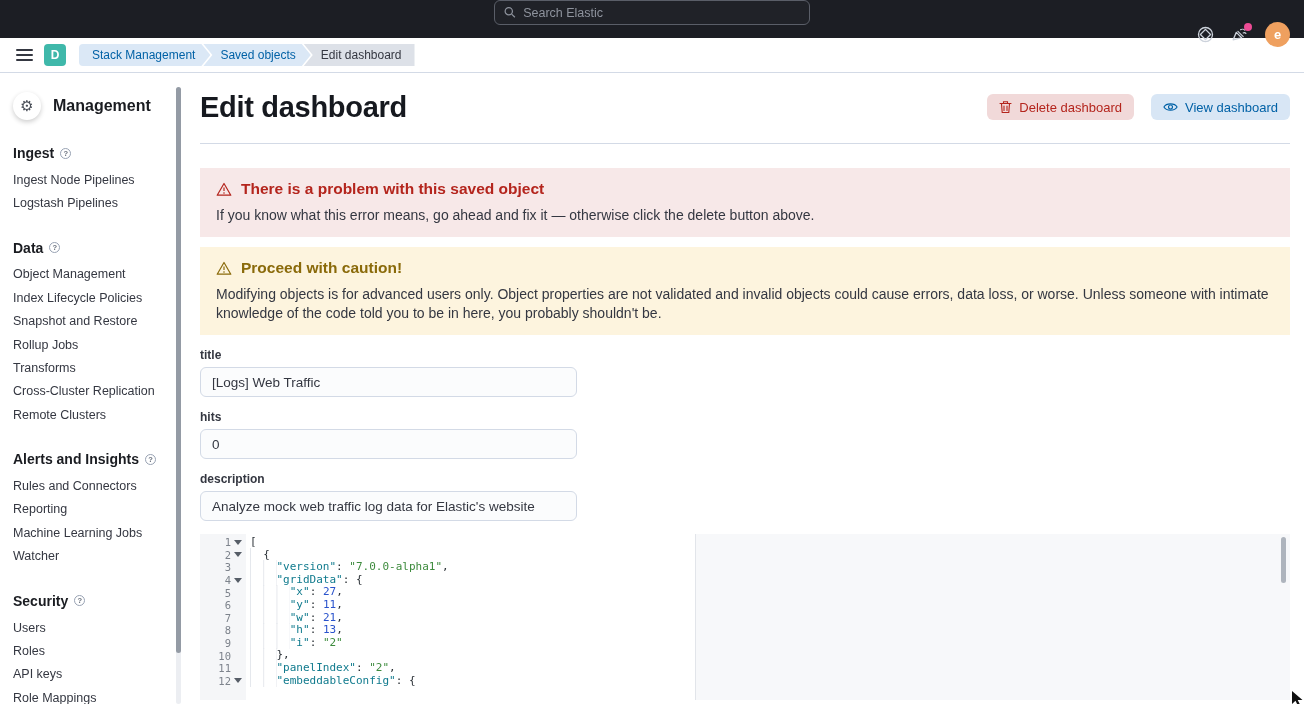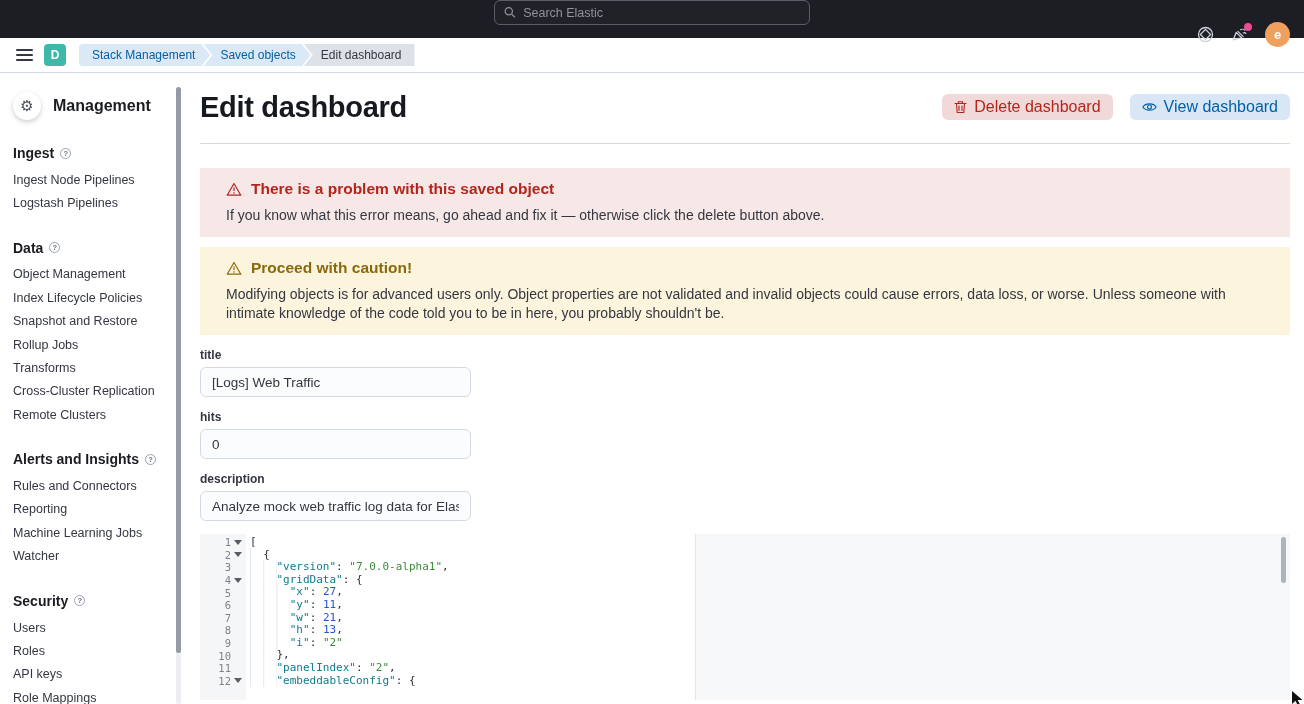--- a/index.html
+++ b/index.html
@@ -62,38 +62,38 @@
   .q-badge { width:11px; height:11px; border-radius:50%; border:1px solid #98a2b3;
     color:#69707d; font-size:7.5px; font-weight:700; display:flex; align-items:center;
     justify-content:center; }
   .side-item { font-size:12.5px; color:#343741; padding:4.7px 0; cursor:pointer; white-space:nowrap; }
 
   
   .main { flex:1; padding:18px 14px 0 10px; overflow:hidden; }
   .page-head { display:flex; align-items:center; justify-content:space-between; }
   .page-title { font-size:29px; font-weight:700; color:#16191f; letter-spacing:-.3px; line-height:32px; }
   .head-actions { display:flex; gap:17px; }
-  .btn { height:26px; border:none; border-radius:6px; font-size:16px; font-weight:500;
+  .btn { height:26px; border:none; border-radius:6px; font-size:13px; font-weight:500;
     display:inline-flex; align-items:center; gap:7px; padding:0 12px; cursor:pointer;
     font-family:inherit; }
   .btn-danger { background:#f1d9d9; color:#b4251d; }
   .btn-view { background:#d8e6f5; color:#0061a6; }
   .divider { border:none; border-top:1px solid #d3dae6; margin-top:20px; }
 
-  .callout { padding:12px 26px; }
+  .callout { padding:12px 16px; }
   .callout-error { background:#f7e8e8; margin-top:24px; }
   .callout-warn { background:#fdf4de; margin-top:10px; }
   .callout-title { display:flex; align-items:center; gap:9px; font-size:15.5px; font-weight:600; line-height:18px; }
   .callout-error .callout-title { color:#b4251d; }
   .callout-warn .callout-title { color:#8a6a0a; }
   .callout-body { font-size:14px; color:#343741; margin-top:8px; line-height:19px; }
 
   .field { margin-top:13px; }
   .field-label { font-size:12px; font-weight:700; color:#343741; margin-bottom:5px; }
-  .field input { width:271px; height:30px; border:1px solid #d3dae6; border-radius:6px;
+  .field input { width:377px; height:30px; border:1px solid #d3dae6; border-radius:6px;
     background:#fbfcfd; padding:0 11px; font-size:13.5px; color:#343741; font-family:inherit; }
 
   
   .editor { margin-top:5px; height:166px; display:flex; position:relative;
     overflow:hidden; background:#fff; }
   .gutter { width:46px; background:#f5f6f8; flex-shrink:0; padding-top:2px; }
   .g-row { height:12.6px; display:flex; align-items:center; justify-content:flex-end;
     padding-right:4px; gap:3px; }
   .g-num { font-family:"DejaVu Sans Mono",monospace; font-size:10.5px; color:#7d838c; }
   .g-fold { width:0; height:0; border-left:4px solid transparent;

